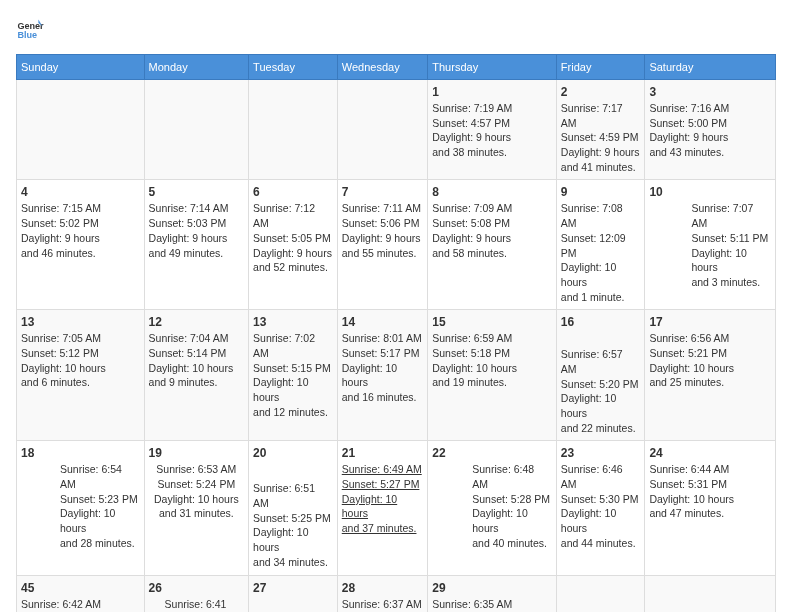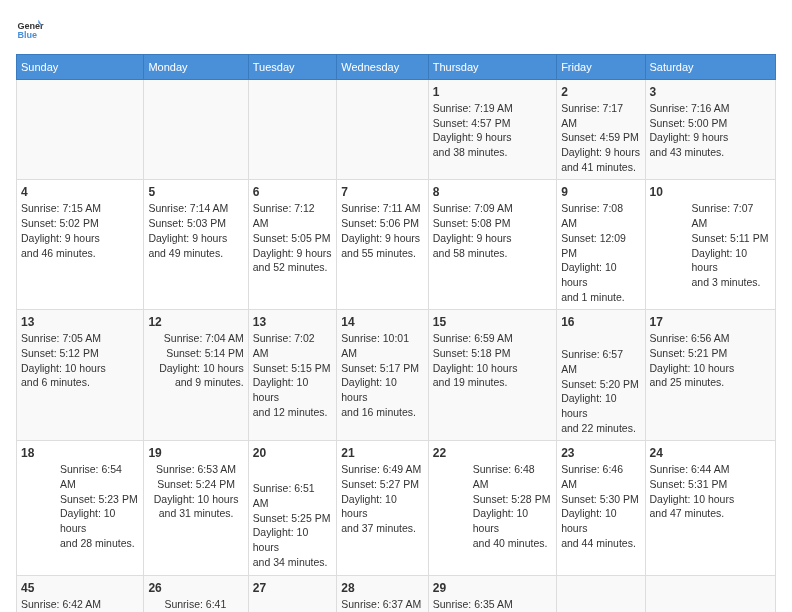--- a/index.html
+++ b/index.html
@@ -210,35 +210,35 @@
       <tr>
         <td>
           <span class="day-number">13</span>
           <div class="day-info" style="white-space: pre-line;">Sunrise: 7:05 AM
 Sunset: 5:12 PM
 Daylight: 10 hours
 and 6 minutes.</div>
         </td>
         <td>
           <span class="day-number">12</span>
-          <div class="day-info" style="white-space: pre-line; text-align: right;">Sunrise: 7:04 AM
+          <div class="day-info" style="white-space: pre-line;">Sunrise: 7:04 AM
 Sunset: 5:14 PM
 Daylight: 10 hours
 and 9 minutes.</div>
         </td>
         <td>
           <span class="day-number">13</span>
           <div class="day-info" style="white-space: pre-line;">Sunrise: 7:02 AM
 Sunset: 5:15 PM
 Daylight: 10 hours
 and 12 minutes.</div>
         </td>
         <td>
           <span class="day-number">14</span>
-          <div class="day-info" style="white-space: pre-line;">Sunrise: 10:01 AM
+          <div class="day-info" style="white-space: pre-line;">Sunrise: 8:01 AM
 Sunset: 5:17 PM
 Daylight: 10 hours
 and 16 minutes.</div>
         </td>
         <td>
           <span class="day-number">15</span>
           <div class="day-info" style="white-space: pre-line;">Sunrise: 6:59 AM
 Sunset: 5:18 PM
 Daylight: 10 hours
 and 19 minutes.</div>
@@ -275,21 +275,21 @@
         </td>
         <td>
           <span class="day-number">20</span>
           <div class="day-info" style="white-space: pre-line; margin-top: 21px;">Sunrise: 6:51 AM
 Sunset: 5:25 PM
 Daylight: 10 hours
 and 34 minutes.</div>
         </td>
         <td>
           <span class="day-number">21</span>
-          <div class="day-info" style="white-space: pre-line;">Sunrise: 6:49 AM
+          <div class="day-info" style="white-space: pre-line; text-decoration: underline;">Sunrise: 6:49 AM
 Sunset: 5:27 PM
 Daylight: 10 hours
 and 37 minutes.</div>
         </td>
         <td>
           <span class="day-number">22</span>
           <div class="day-info" style="white-space: pre-line; margin-left: 40px;">Sunrise: 6:48 AM
 Sunset: 5:28 PM
 Daylight: 10 hours
 and 40 minutes.</div>

